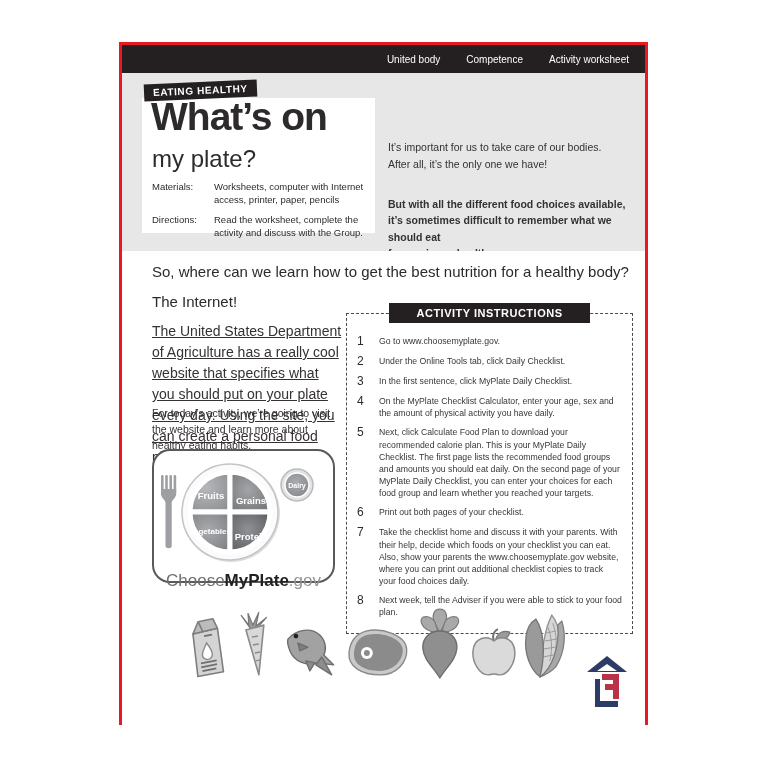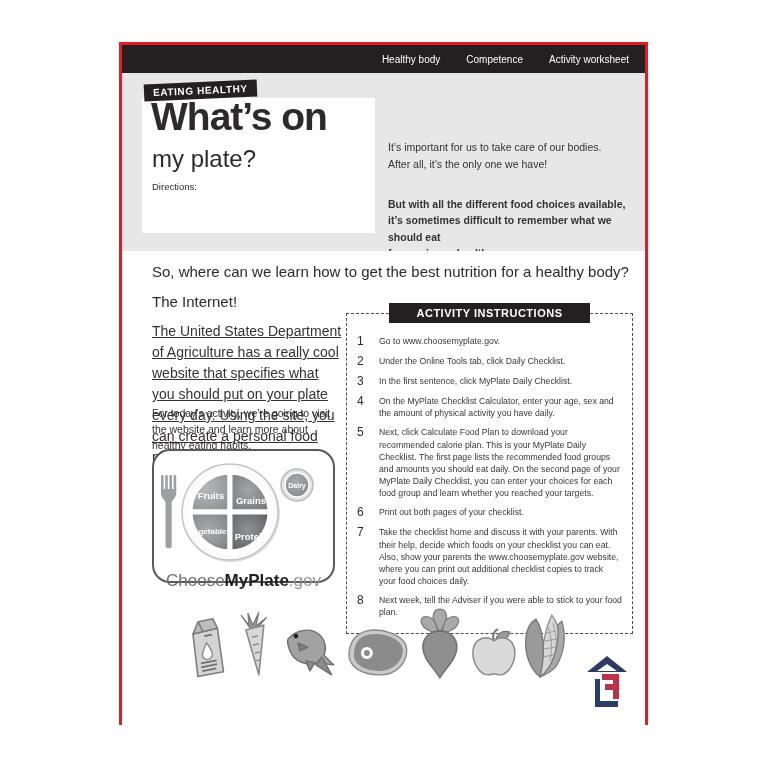--- a/index.html
+++ b/index.html
@@ -44,32 +44,37 @@
   
   .logo{position:absolute;left:464px;top:404px;}
   svg text{font-family:"Liberation Sans",sans-serif;}
 </style>
 </head>
 <body>
 
 <div class="page">
 
   <div class="topbar">
-    <span>Healthy body</span>
+    <span>United body</span>
     <span>Competence</span>
     <span>Activity worksheet</span>
   </div>
 
   <div class="hero">
     <div class="hero-card">
       <div class="title1">What’s on</div>
       <div class="title2">my plate?</div>
       <div class="meta">
         <div class="meta-row">
+          <div class="meta-label">Materials:</div>
+          <div class="meta-text">Worksheets, computer with Internet access, printer, paper, pencils</div>
+        </div>
+        <div class="meta-row">
           <div class="meta-label">Directions:</div>
+          <div class="meta-text">Read the worksheet, complete the activity and discuss with the Group.</div>
         </div>
       </div>
     </div>
     <div class="hero-tag">EATING HEALTHY</div>
     <div class="hero-intro">
       <div class="p1">It’s important for us to take care of our bodies.
 After all, it’s the only one we have!</div>
       <div class="p2">But with all the different food choices available,
 it’s sometimes difficult to remember what we should eat
 for maximum health.</div>

